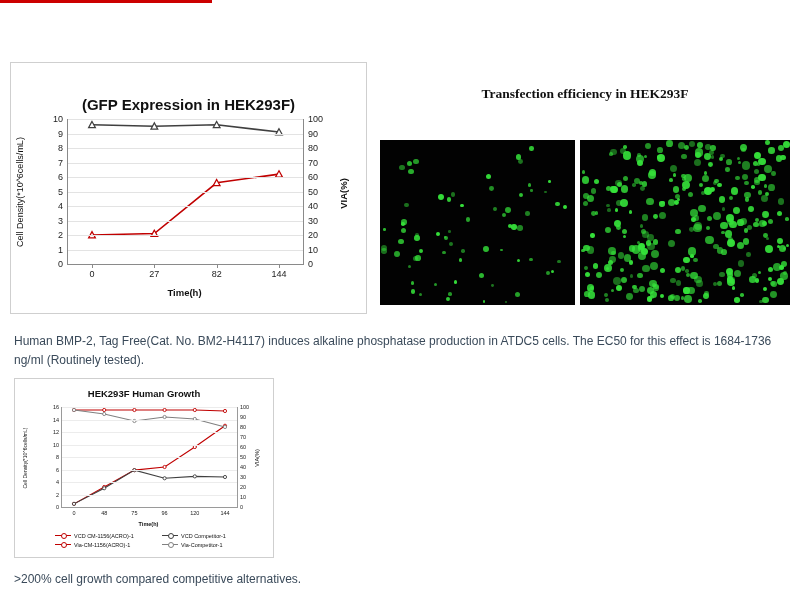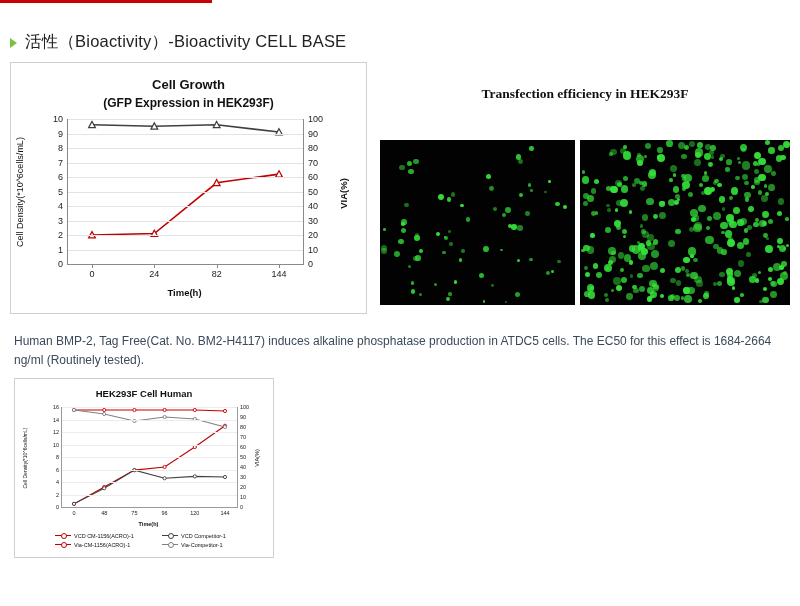--- a/index.html
+++ b/index.html
@@ -27,21 +27,21 @@
   .panel{
     position:absolute;border:1px solid #cfcfcf;background:#fff;
   }
   #left-chart-panel{left:10px;top:62px;width:355px;height:250px;}
   .chart-title{
     position:absolute;left:0;right:0;top:14px;text-align:center;
     font-size:13px;font-weight:bold;color:#111;
   }
   .chart-subtitle{
     position:absolute;left:0;right:0;top:33px;text-align:center;
-    font-size:12px;font-weight:bold;color:#111;
+    font-size:15px;font-weight:bold;color:#111;
   }
   .plot{
     position:absolute;left:56px;top:56px;width:235px;height:145px;
     border-left:1px solid #8a8a8a;border-bottom:1px solid #8a8a8a;
     border-right:1px solid #8a8a8a;
   }
   .gridline{position:absolute;left:0;right:0;height:1px;background:#e3e3e3;}
   .ytick{
     position:absolute;right:100%;margin-right:5px;transform:translateY(-50%);
     font-size:9px;color:#222;white-space:nowrap;
@@ -149,27 +149,22 @@
   }
   svg{display:block;}
 </style>
 </head>
 <body>
 
 <div class="page">
 
   <div class="top-rule"></div>
 
-  <div class="section-head">
-    <span class="bullet-arrow"></span>
-    <span class="section-title">活性（Bioactivity）-Bioactivity CELL BASE</span>
-  </div>
 
   <div class="panel" id="left-chart-panel">
-    <div class="chart-title">Cell Growth</div>
     <div class="chart-subtitle">(GFP Expression in HEK293F)</div>
 
     <div class="ylabel-left">
       <span>Cell Density(*10^6cells/mL)</span>
     </div>
     <div class="ylabel-right">
       <span>VIA(%)</span>
     </div>
 
     <div class="plot" id="lc-plot">
@@ -212,21 +207,21 @@
         <div class="ytick-r" style="top:101.5px;">30</div>
         <div class="ytick-r" style="top:87px;">40</div>
         <div class="ytick-r" style="top:72.5px;">50</div>
         <div class="ytick-r" style="top:58px;">60</div>
         <div class="ytick-r" style="top:43.5px;">70</div>
         <div class="ytick-r" style="top:29px;">80</div>
         <div class="ytick-r" style="top:14.5px;">90</div>
         <div class="ytick-r" style="top:0px;">100</div>
         <div class="xtick" style="left:24px;">0</div>
         <div class="tickmark" style="left:24px;"></div>
-        <div class="xtick" style="left:86.33333333333334px;">24</div>
+        <div class="xtick" style="left:86.33333333333334px;">27</div>
         <div class="tickmark" style="left:86.33333333333334px;"></div>
         <div class="xtick" style="left:148.66666666666669px;">82</div>
         <div class="tickmark" style="left:148.66666666666669px;"></div>
         <div class="xtick" style="left:211px;">144</div>
         <div class="tickmark" style="left:211px;"></div>
       </div>
 
     <div class="xlabel">Time(h)</div>
   </div>
 
@@ -601,24 +596,24 @@
       <div class="dot" style="left: 102.217px; top: 46.8444px; width: 4.10127px; height: 4.10127px; opacity: 0.781998; background: rgb(53, 226, 58);"></div>
       <div class="dot" style="left: 23.6619px; top: 152.711px; width: 3.89146px; height: 3.89146px; opacity: 0.570458; background: rgb(53, 226, 58);"></div>
       <div class="dot" style="left: 170.998px; top: 44.9295px; width: 3.61315px; height: 3.61315px; opacity: 0.942539; background: rgb(53, 226, 58);"></div>
       <div class="dot" style="left: 128.371px; top: 21.7665px; width: 4.96494px; height: 4.96494px; opacity: 0.907355; background: rgb(53, 226, 58);"></div>
       <div class="dot" style="left: 67.0291px; top: 93.8613px; width: 6.65645px; height: 6.65645px; opacity: 0.461145; background: rgb(53, 226, 58);"></div>
       <div class="dot" style="left: 117.242px; top: 1.76057px; width: 5.76266px; height: 5.76266px; opacity: 0.806983; background: rgb(53, 226, 58);"></div>
       <div class="dot" style="left: 155.178px; top: 35.5322px; width: 4.67326px; height: 4.67326px; opacity: 0.660576; background: rgb(53, 226, 58);"></div>
       <div class="dot" style="left: 69.3422px; top: 139.858px; width: 7.1841px; height: 7.1841px; opacity: 0.750736; background: rgb(53, 226, 58);"></div>
     </div>
 
-  <div class="body-text">Human BMP-2, Tag Free(Cat. No. BM2-H4117) induces alkaline phosphatase production in ATDC5 cells. The EC50 for this effect is 1684-2664 ng/ml (Routinely tested).</div>
+  <div class="body-text">Human BMP-2, Tag Free(Cat. No. BM2-H4117) induces alkaline phosphatase production in ATDC5 cells. The EC50 for this effect is 1684-1736 ng/ml (Routinely tested).</div>
 
   <div class="panel" id="bottom-chart-panel">
-    <div class="bc-title">HEK293F Cell Human</div>
+    <div class="bc-title">HEK293F Human Growth</div>
 
     <div class="bc-ylabel">
       <span>Cell Density(*10^6cells/mL)</span>
     </div>
     <div class="bc-ylabel-r">
       <span>VIA(%)</span>
     </div>
 
     <div class="bc-plot" id="bc-plot">
       <svg id="bc-svg" width="175" height="100" viewBox="0 0 175 100" style="position:absolute;left:0;top:0;">
@@ -701,14 +696,15 @@
           <span class="legend-swatch" style="background:#c00000;color:#c00000;"></span>
           <span>Via-CM-1156(ACRO)-1</span>
         </div>
         <div class="legend-item">
           <span class="legend-swatch" style="background:#808080;color:#808080;"></span>
           <span>Via-Competitor-1</span>
         </div>
       </div>
   </div>
 
+  <div class="footnote">&gt;200% cell growth compared competitive alternatives.</div>
 
 </div>
 
 </body></html>

